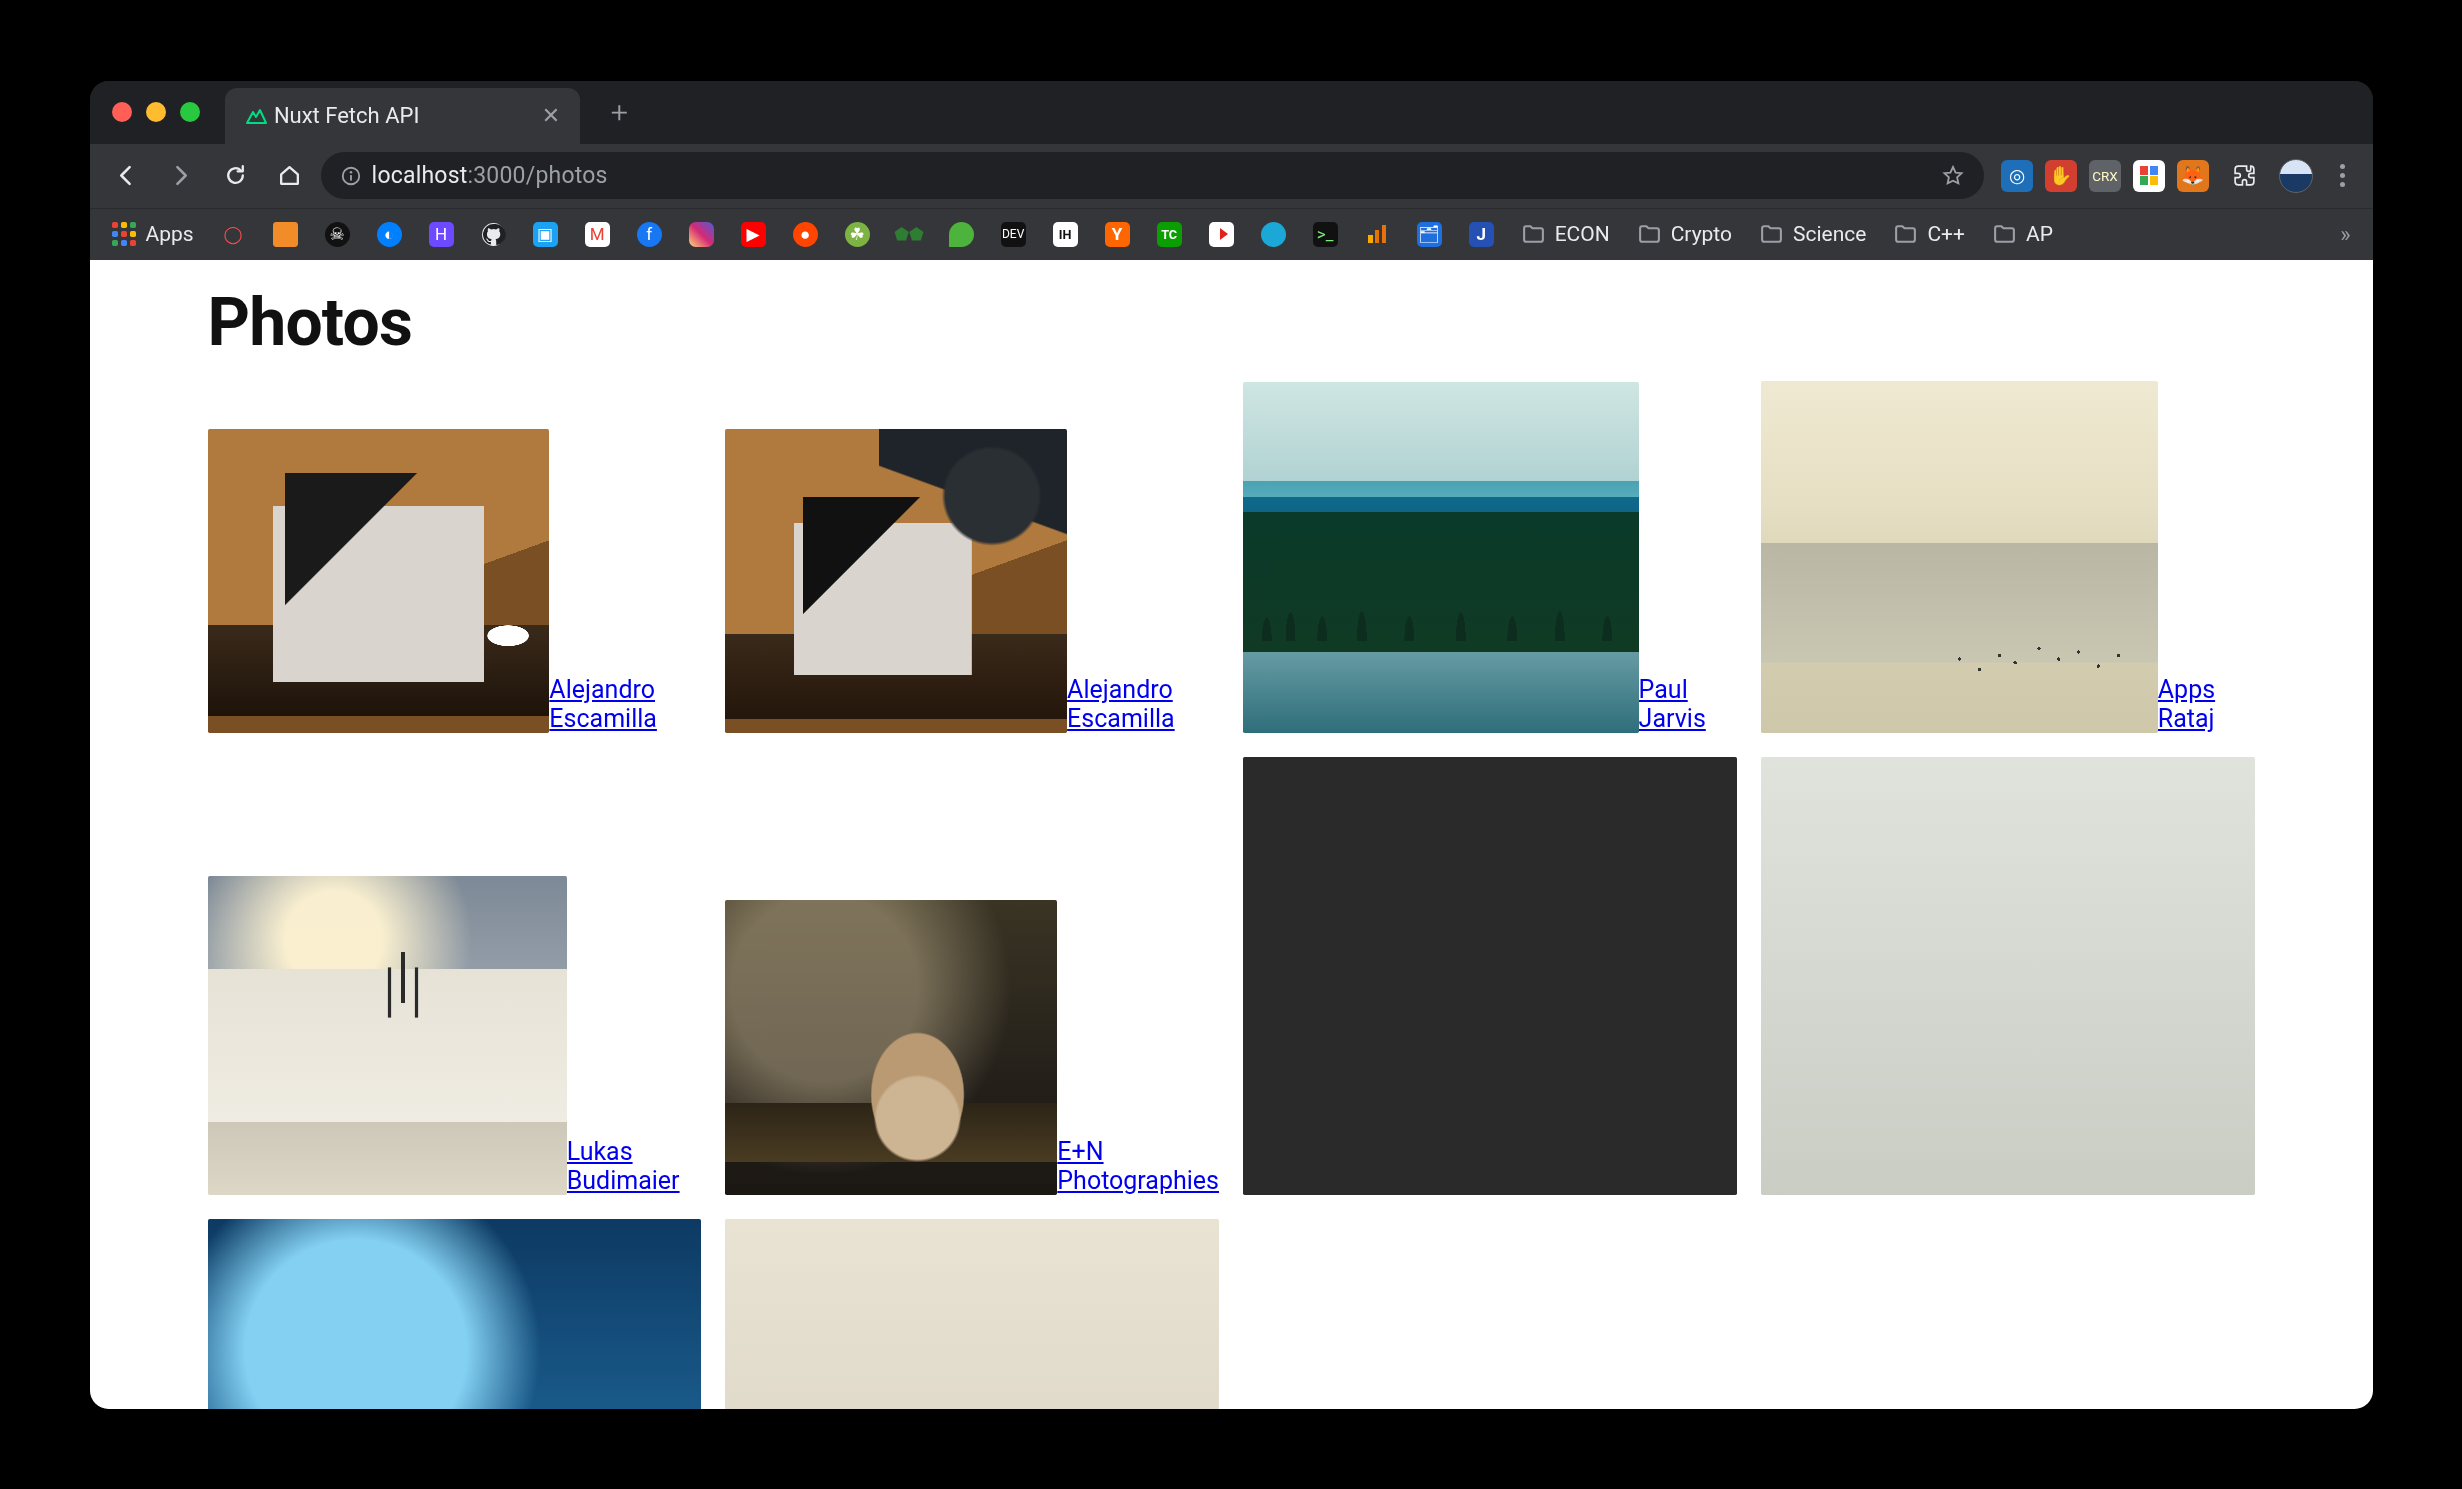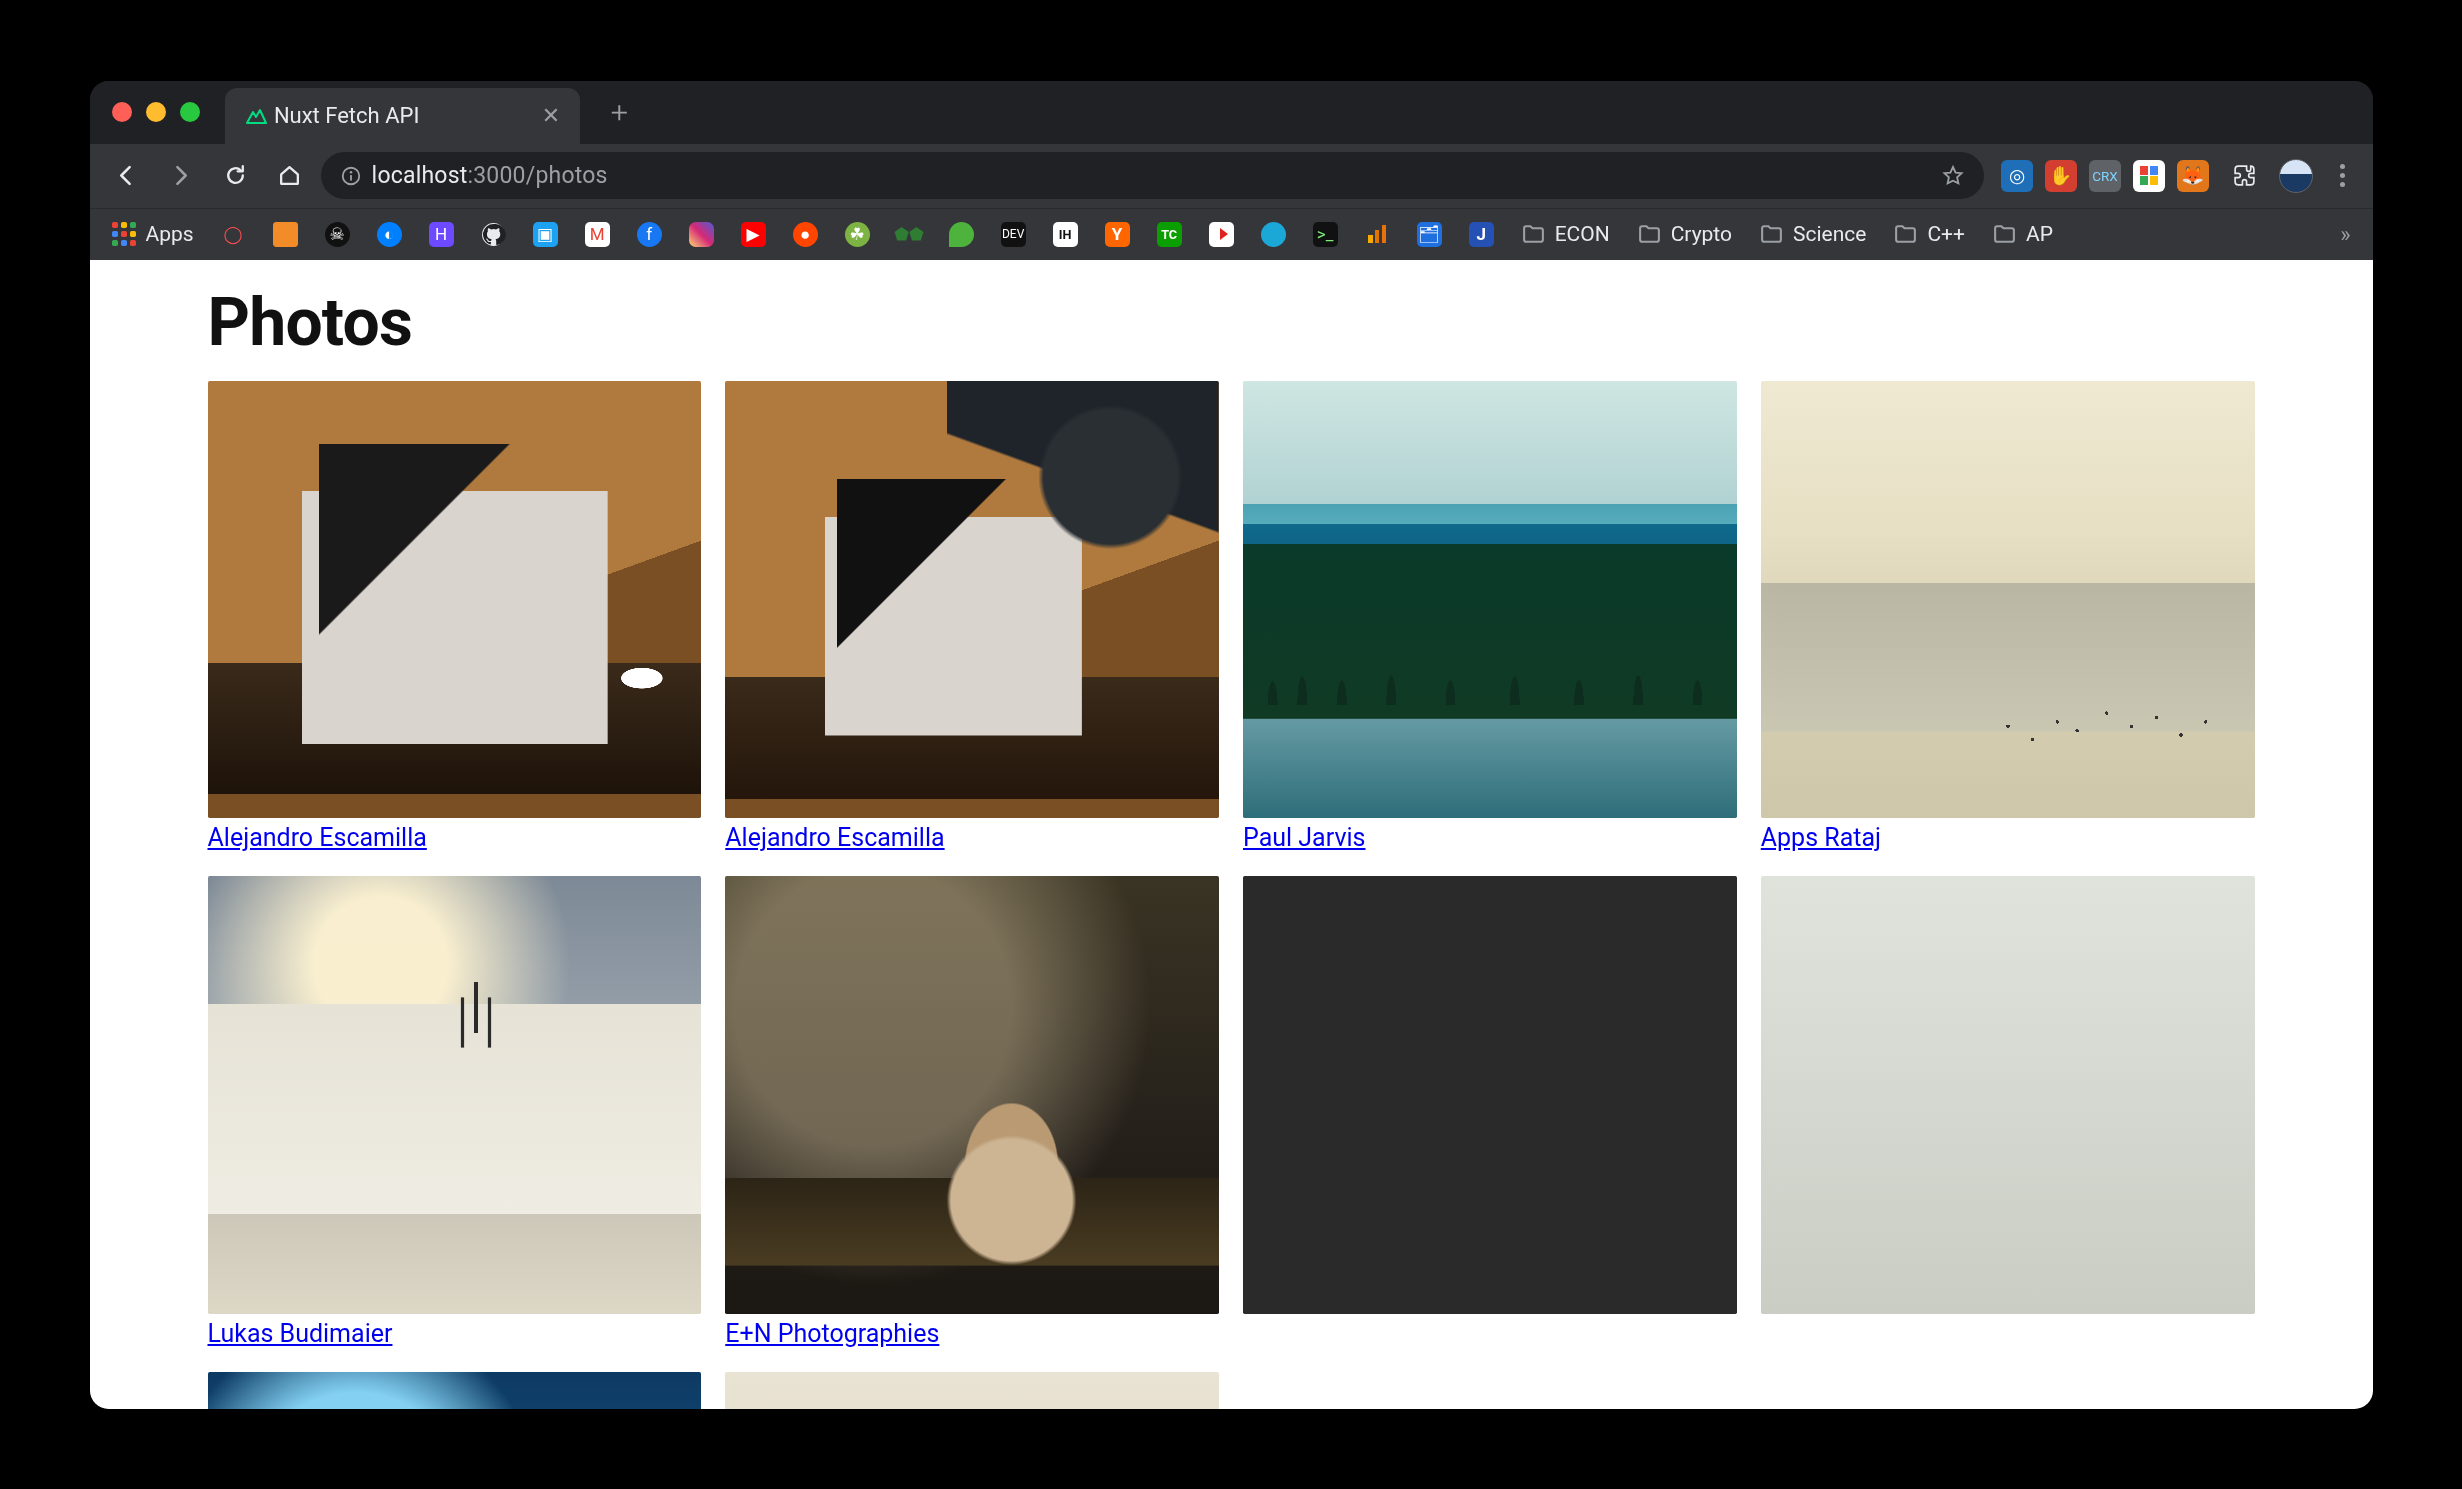--- a/index.html
+++ b/index.html
@@ -156,21 +156,21 @@
     font-weight: 700;
     letter-spacing:-0.8px;
     color:#111;
     margin-bottom: 20px;
   }
   .grid {
     display:grid;
     grid-template-columns: repeat(4, 1fr);
     gap: 24px 24px;
   }
-  .card { display:flex; flex-direction:column; align-items:flex-start; }
+  .card { display:flex; flex-direction:row; align-items:flex-end; }
   .thumb {
     width:100%;
     aspect-ratio: 575 / 510;
     background-size:cover;
     background-position:center;
     border-radius:1.7px;
   }
   .caption {
     margin-top: 5px;
     color:#0000EE;
@@ -354,21 +354,21 @@
         <span class="host">localhost</span><span class="rest">:3000/photos</span>
       </span>
       <svg class="omni-star" width="24" height="24" viewBox="0 0 24 24">
           <path d="M12 3l2.6 5.6 6 .6-4.5 4.1 1.3 6L12 16.8 6.6 19.3l1.3-6L3.4 9.2l6-.6z" fill="none" stroke="currentColor" stroke-width="1.8"></path>
         </svg>
     </div>
 
     <div class="ext-icons">
       <div class="ext-ic" style="background:#1e6fb8">◎</div>
       <div class="ext-ic" style="background:#d23f31">✋</div>
-      <div class="ext-ic" style="background:#5f6368;font-size:13.5px;color:#7dd3fc">CRX</div>
+      <div class="ext-ic" style="background:#5f6368;font-size:13.5px;color:#fef9c3">CRX</div>
       <div class="ext-ic" style="background:#fff">
         <span style="display:grid;grid-template-columns:1fr 1fr;grid-template-rows:1fr 1fr;width:18.6px;height:18.6px;gap:1.7px">
           <span style="background:#ea4335"></span>
             <span style="background:#4285f4"></span>
           <span style="background:#34a853"></span>
             <span style="background:#fbbc05"></span>
         </span>
       </div>
       <div class="ext-ic" style="background:#e2761b">🦊</div>
       <div class="tb-btn enabled">

